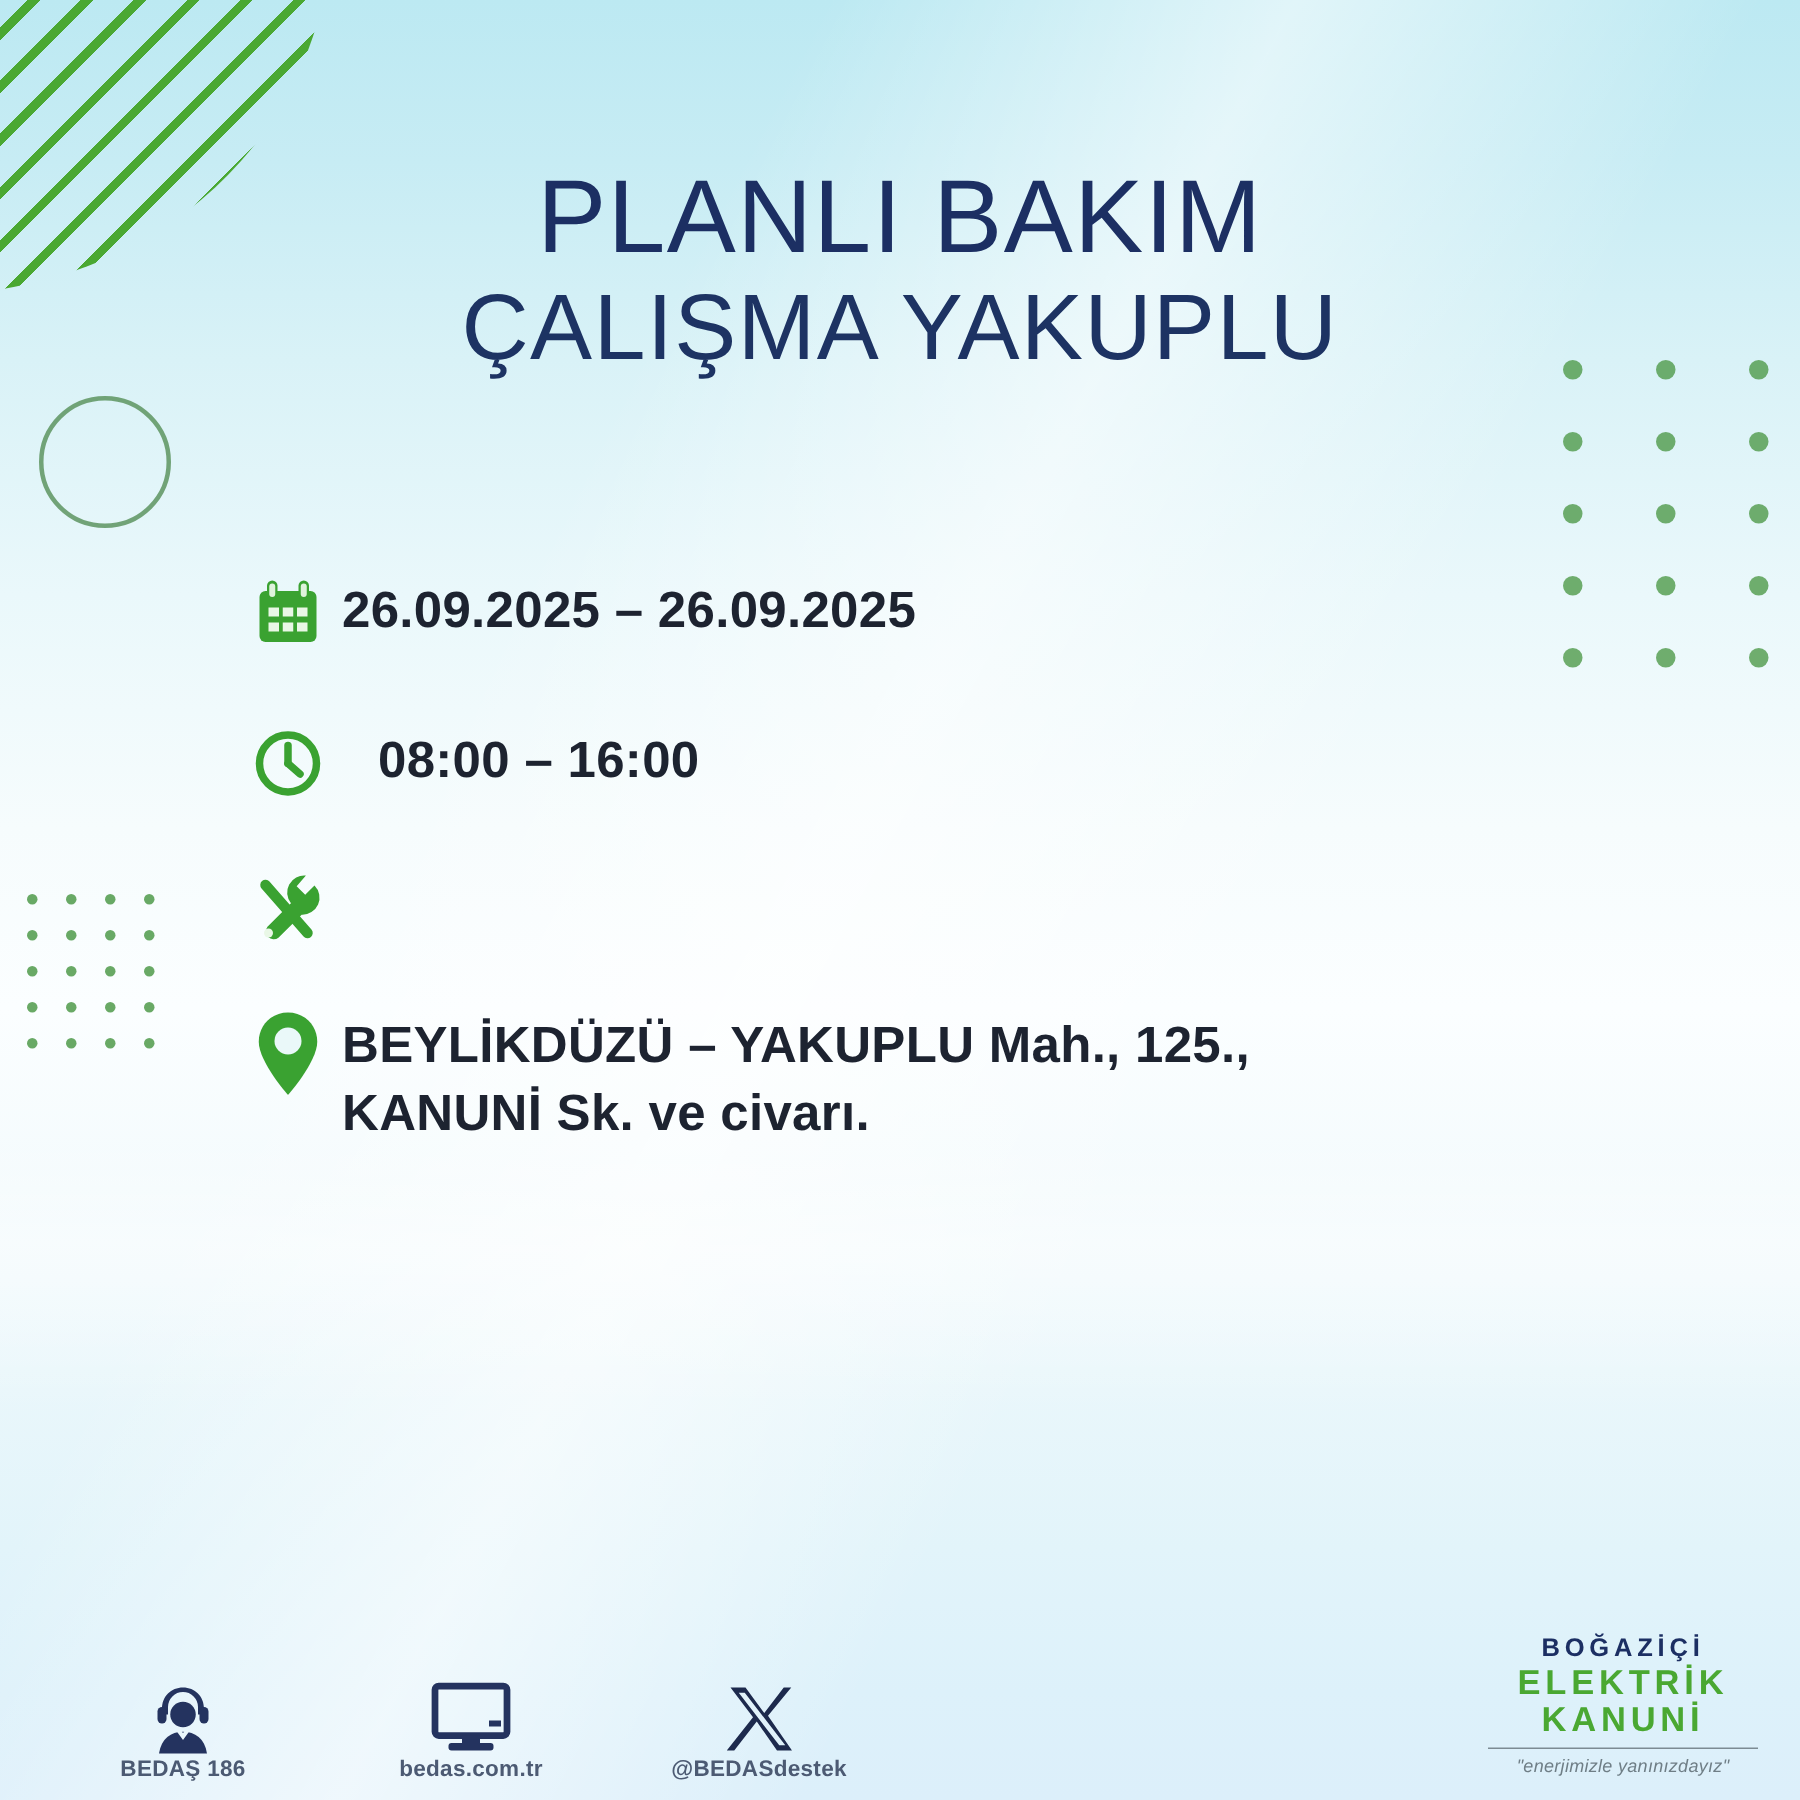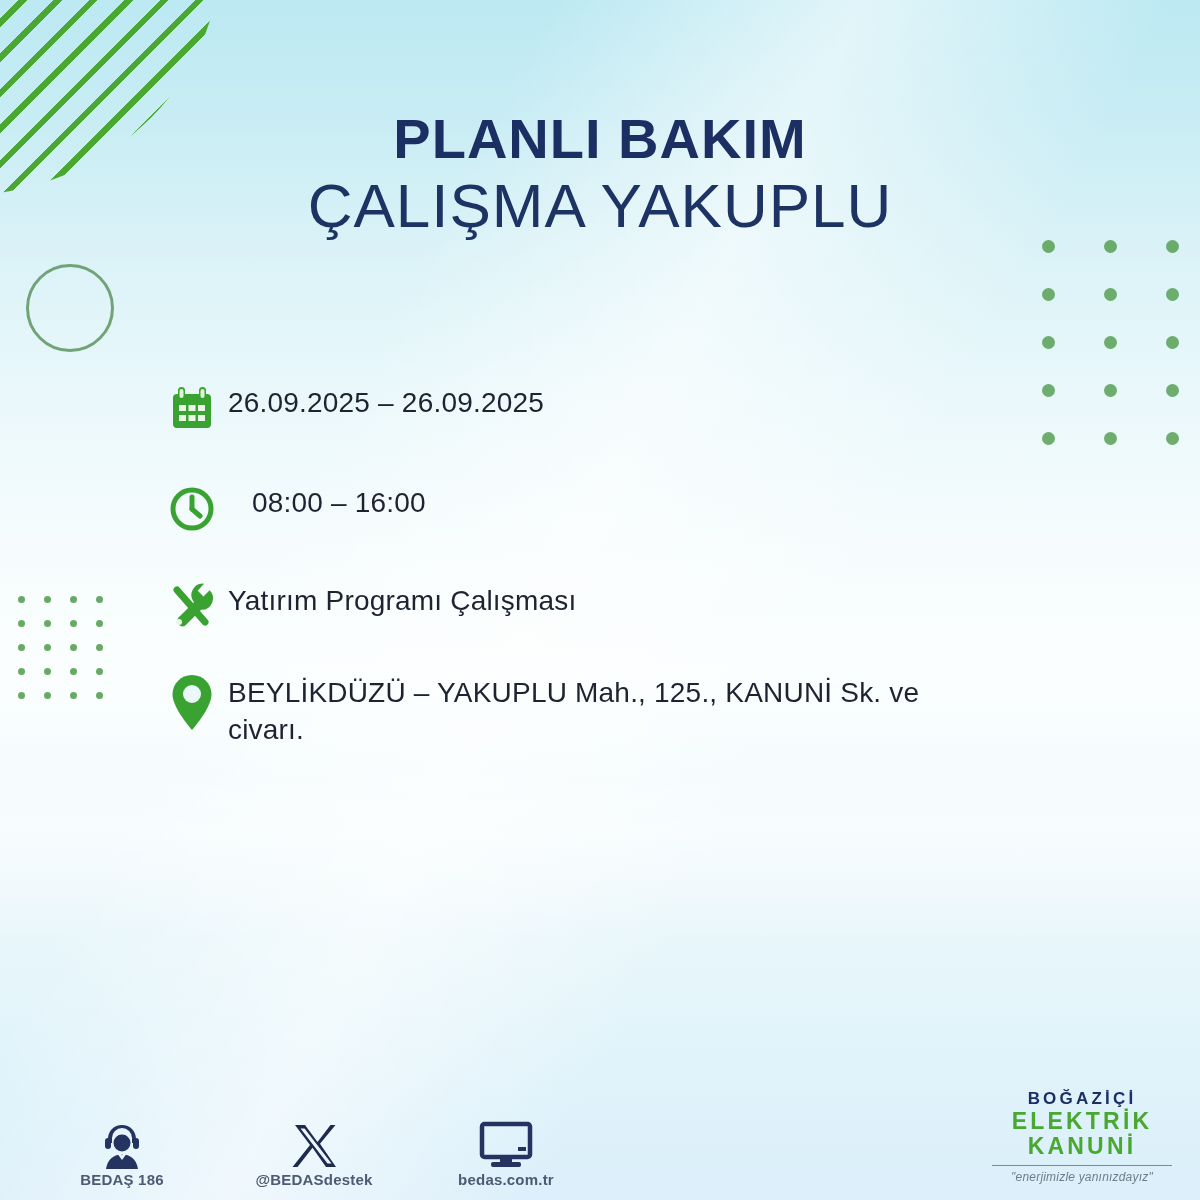--- a/index.html
+++ b/index.html
@@ -83,22 +83,22 @@
   .dot-grid.right {
     left: 1042px; top: 240px;
     grid-template-columns: repeat(3, 62px);
     grid-template-rows: repeat(5, 48px);
   }
   .dot-grid.right .dot { width:13px; height:13px; opacity:.8; }
 
   
   .headings { position:absolute; left:0; top:110px; width:1200px; text-align:center; }
   .title-main {
-    font-size: 56px;
-    font-weight: 700;
+    font-size: 69px;
+    font-weight: 400;
     letter-spacing: 1px;
     color: #1c2f63;
     line-height: 1.02;
     font-family: "Liberation Sans", sans-serif;
   }
   .title-sub {
     margin-top: 6px;
     font-size: 62px;
     font-weight: 400;
     letter-spacing: 1px;
@@ -114,26 +114,26 @@
     margin-bottom: 28px;
   }
   .info-row .ico {
     flex: 0 0 62px;
     height: 58px;
     display:flex;
     align-items:center;
     justify-content:flex-start;
   }
   .info-row .txt {
-    font-size: 28px;
+    font-size: 34px;
     color: #1d2330;
     line-height: 1.32;
     padding-top: 5px;
     letter-spacing: .2px;
-    font-weight: 400;
+    font-weight: 700;
   }
   .info-row.row-date { margin-bottom: 42px; }
   .info-row.row-time { margin-bottom: 40px; gap: 24px; }
   .info-row.row-work { margin-bottom: 34px; }
   .info-row.row-loc .txt { max-width: 700px; }
   .info-row.row-loc .ico { align-items:flex-start; padding-top: 2px; }
 
   svg { display:block; }
 
   
@@ -267,21 +267,20 @@
     <div class="info-row row-work">
       <div class="ico">
         <svg width="52" height="52" viewBox="0 0 52 52">
           <g stroke="#3aa231" stroke-width="7" stroke-linecap="round">
             <line x1="11" y1="9" x2="39" y2="41"></line>
           </g>
           <path d="M41 7 a12 12 0 0 0 -10.5 19.5 L14 43 a5.5 5.5 0 0 0 7.7 7.7 L38 34.5 A12 12 0 0 0 47 14 l-6.5 6.5 -6 -6 Z" fill="#3aa231" transform="translate(-1,-4) scale(0.95)"></path>
           <circle cx="13" cy="41" r="3" fill="#e9f7e6"></circle>
         </svg>
       </div>
-      <div class="txt">Yatırım Programı Çalışması</div>
     </div>
 
     <div class="info-row row-loc">
       <div class="ico">
         <svg width="52" height="62" viewBox="0 0 52 62">
           <path d="M26 3 C15 3 6.5 11.5 6.5 22.5 C6.5 36 26 58 26 58 C26 58 45.5 36 45.5 22.5 C45.5 11.5 37 3 26 3 Z" fill="#3aa231"></path>
           <circle cx="26" cy="22" r="9" fill="#eaf8f9"></circle>
         </svg>
       </div>
       <div class="txt">BEYLİKDÜZÜ – YAKUPLU Mah., 125., KANUNİ Sk. ve civarı.</div>
@@ -302,40 +301,40 @@
             <circle cx="26" cy="24" r="8.5" fill="#24335f"></circle>
             <path d="M10 50 C11.5 40 18 35.5 26 35.5 C34 35.5 40.5 40 42 50 Z" fill="#24335f"></path>
             <path d="M22 35.5 L26 41 L30 35.5 L27.5 34 L26 36.5 L24.5 34 Z" fill="#eaf6fb"></path>
           </svg>
         </div>
         <div class="clabel">BEDAŞ 186</div>
       </div>
 
       <div class="contact">
         <div class="cico">
-          <svg width="50" height="50" viewBox="0 0 50 50">
-            <path d="M6 4 h10 l12.5 17 L41.5 4 h5 L31 22.8 L47 46 H37 L23.5 26.7 L8.5 46 H3.5 L21 23.9 Z
-                     M11.5 7.5 L38.5 42.5 h4 L15.5 7.5 Z" fill="#1d2a4d"></path>
-          </svg>
-        </div>
-        <div class="clabel">@BEDASdestek</div>
-      </div>
-
-      <div class="contact">
-        <div class="cico">
           <svg width="56" height="52" viewBox="0 0 56 52">
             <rect x="4" y="5" width="48" height="33" rx="2.5" fill="none" stroke="#24335f" stroke-width="4.5"></rect>
             <rect x="40" y="28" width="8" height="4" fill="#24335f"></rect>
             <rect x="22" y="38" width="12" height="6" fill="#24335f"></rect>
             <rect x="13" y="43" width="30" height="5" rx="2" fill="#24335f"></rect>
           </svg>
         </div>
         <div class="clabel">bedas.com.tr</div>
       </div>
 
+      <div class="contact">
+        <div class="cico">
+          <svg width="50" height="50" viewBox="0 0 50 50">
+            <path d="M6 4 h10 l12.5 17 L41.5 4 h5 L31 22.8 L47 46 H37 L23.5 26.7 L8.5 46 H3.5 L21 23.9 Z
+                     M11.5 7.5 L38.5 42.5 h4 L15.5 7.5 Z" fill="#1d2a4d"></path>
+          </svg>
+        </div>
+        <div class="clabel">@BEDASdestek</div>
+      </div>
+
     </div>
 
     <div class="brand">
       <div class="b1">BOĞAZİÇİ</div>
       <div class="b2">ELEKTRİK</div>
       <div class="b3">KANUNİ</div>
       <div class="rule"></div>
       <div class="slogan">"enerjimizle yanınızdayız"</div>
     </div>
 

